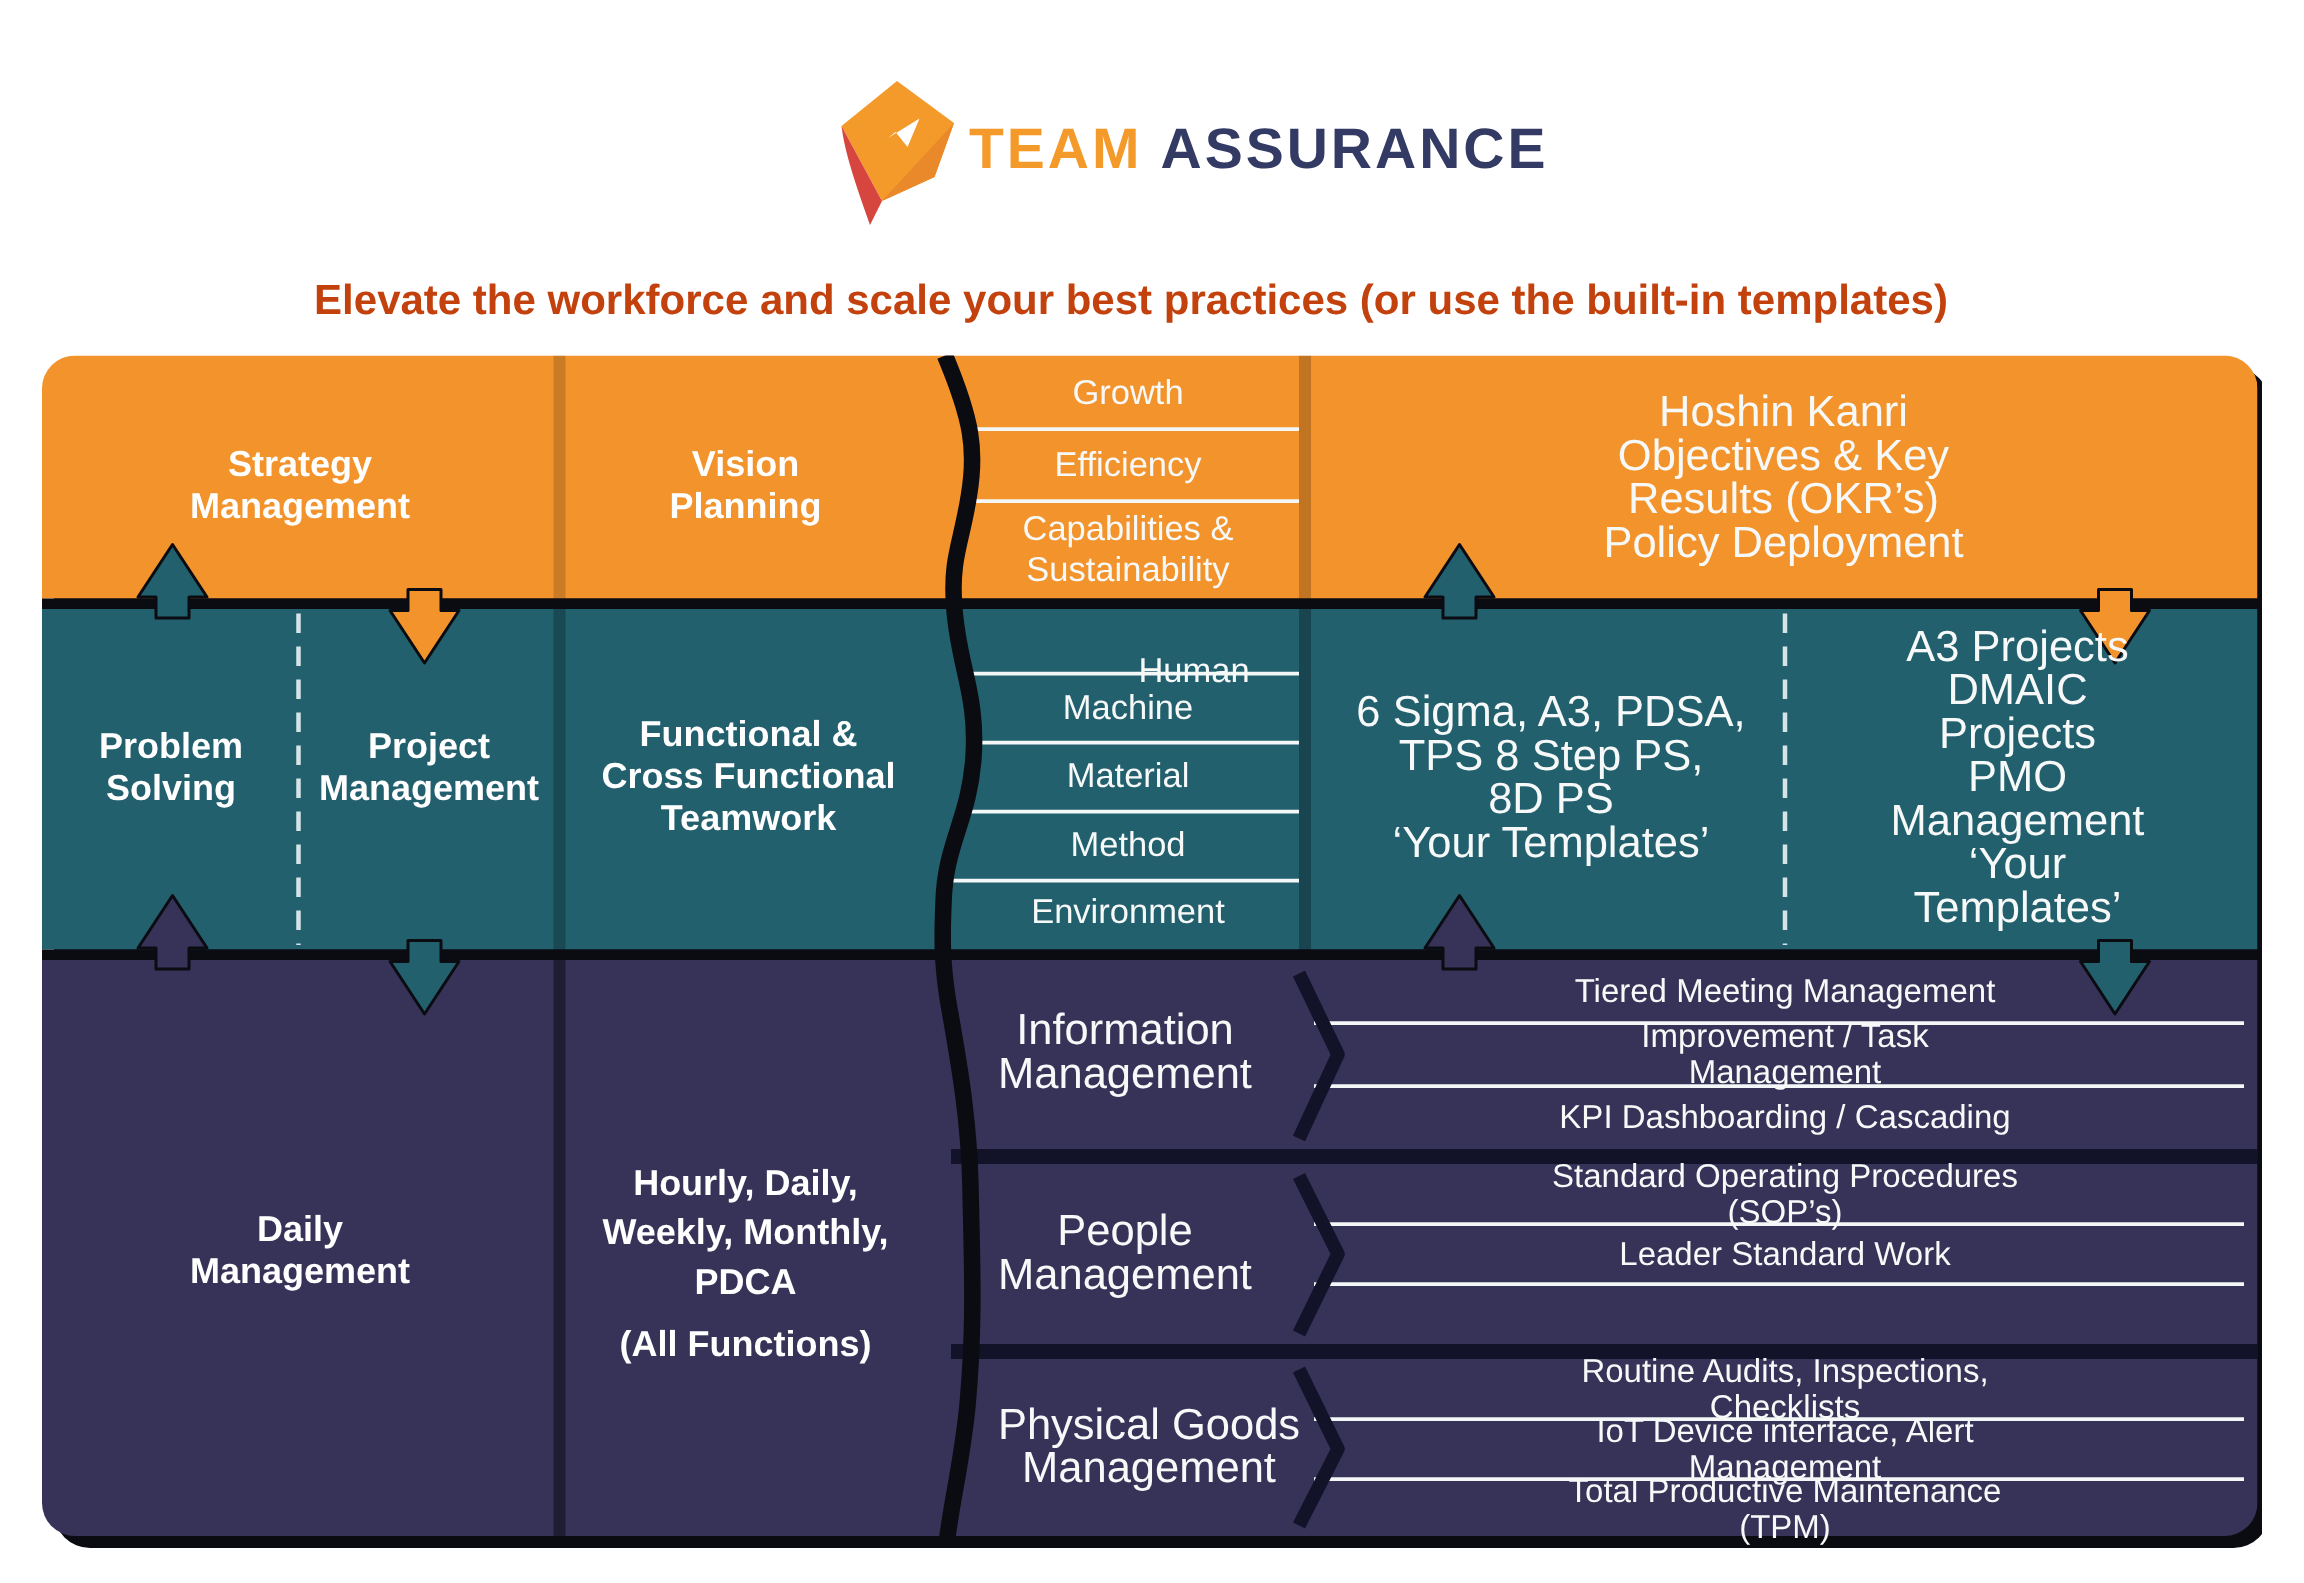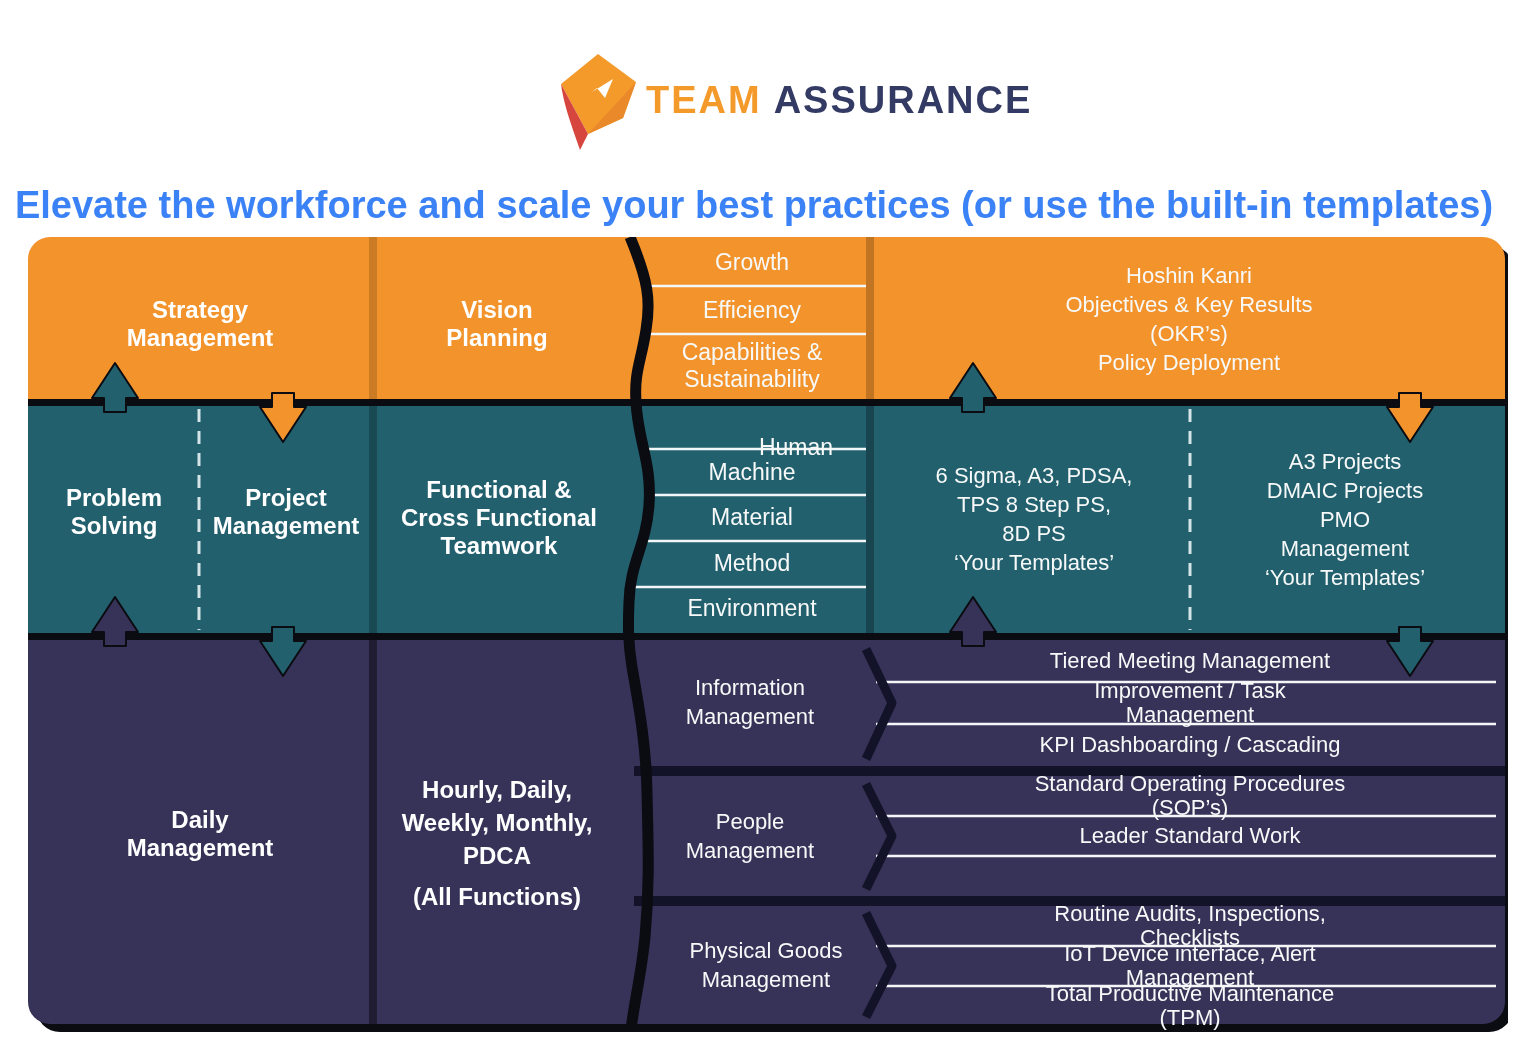--- a/index.html
+++ b/index.html
@@ -4,28 +4,28 @@
 <style>
   html,body{margin:0;padding:0;background:#ffffff;}
   .canvas{position:relative;width:1508px;height:1055px;overflow:hidden;background:#ffffff;
           font-family:"Liberation Sans",sans-serif;}
   .layer{position:absolute;left:0;top:0;}
   .lbl{position:absolute;transform:translate(-50%,-50%);text-align:center;color:#ffffff;
        white-space:pre-line;pointer-events:none;}
   .b24{font-weight:700;font-size:24px;line-height:28px;}
   .b24t{font-weight:700;font-size:24px;line-height:33px;}
   .r23{font-weight:400;font-size:23px;line-height:27px;color:#F7F9F9;}
-  .r22{font-weight:400;font-size:22px;line-height:29px;color:#F7F9F9;}
+  .r22{font-weight:400;font-size:29px;line-height:29px;color:#F7F9F9;}
   .row22{font-weight:400;font-size:22px;line-height:24px;color:#F7F9F9;}
   .wordmark{position:absolute;left:646px;top:81px;font-weight:700;font-size:38px;
             letter-spacing:2px;line-height:38px;white-space:nowrap;}
   .wm-team{color:#F49A2B;margin-right:12px;}
   .wm-assurance{color:#333A63;}
   .tagline{position:absolute;left:50%;top:184px;transform:translateX(-50%);
-           font-weight:700;font-size:38px;color:#3b82f6;white-space:nowrap;}
+           font-weight:700;font-size:28px;color:#c2410c;white-space:nowrap;}
 </style>
 </head>
 <body>
 
 <div class="canvas">
 
   <svg class="layer" width="1536" height="1055" viewBox="0 0 1536 1055">
     <defs>
       <clipPath id="panelClip">
           <rect x="28" y="237" width="1477" height="787" rx="22"></rect>

